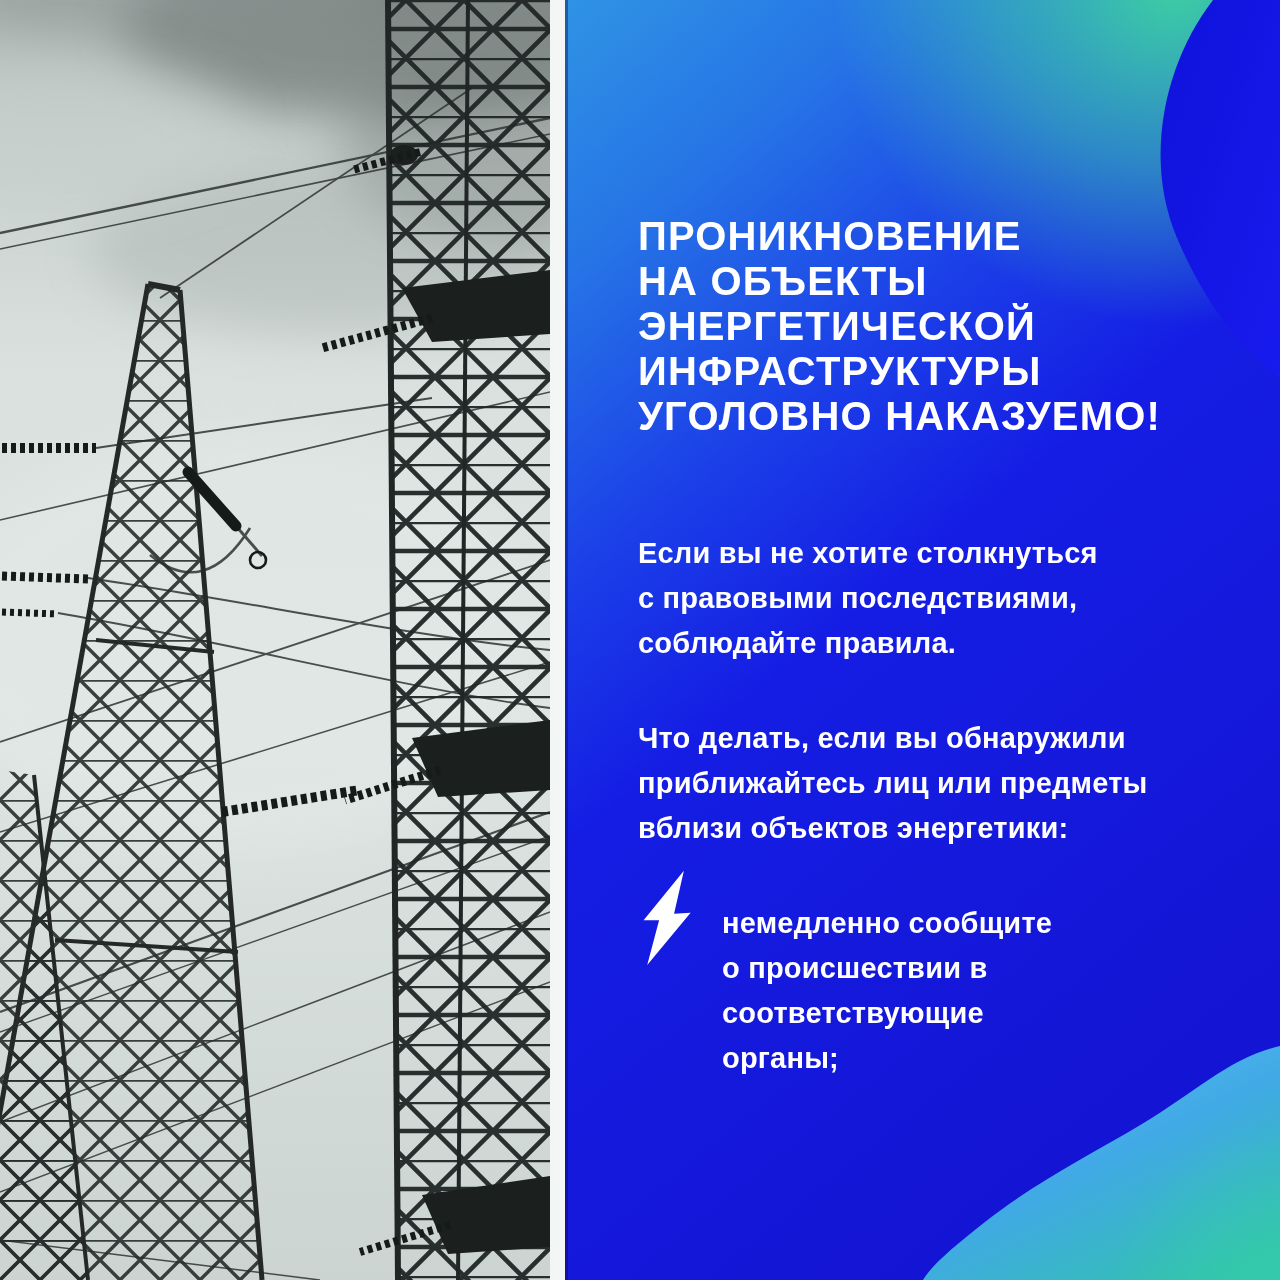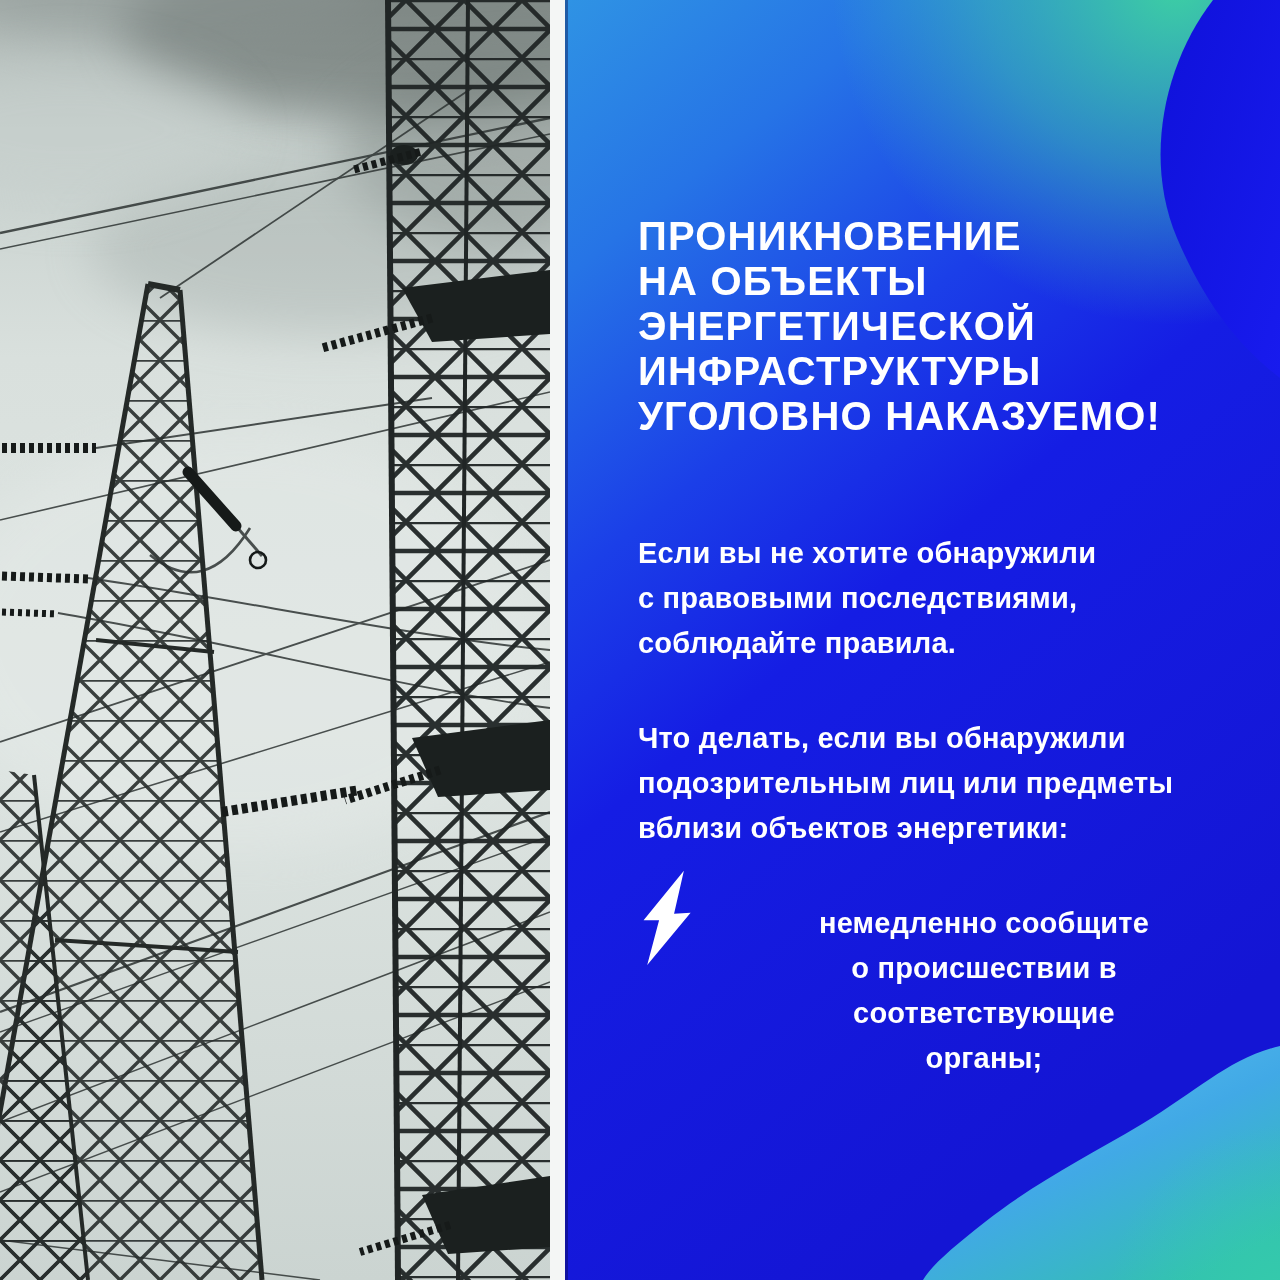--- a/index.html
+++ b/index.html
@@ -20,21 +20,21 @@
     margin:214px 0 0 0;
     font-size:40px;line-height:45px;font-weight:800;letter-spacing:1.2px;
     white-space:pre-line;text-transform:uppercase;
   }
   .poster-par{
     margin:0;font-size:29px;line-height:45px;font-weight:700;
     letter-spacing:0.2px;white-space:pre-line;
   }
   .intro{margin-top:92px;}
   .question{margin-top:8px;padding-top:42px;}
-  .bullet-list{margin-top:50px;display:flex;flex-direction:column;gap:14px;text-align:center;}
+  .bullet-list{margin-top:50px;display:flex;flex-direction:column;gap:14px;}
   .bullet-row{display:flex;align-items:flex-start;gap:26px;}
   .bolt-icon{flex:0 0 auto;width:58px;height:98px;margin-top:-32px;}
   .bullet-text{margin:0;}
 </style>
 </head>
 <body>
 
 <div class="page">
 
   <div class="photo-pane">
@@ -172,26 +172,26 @@
       <rect x="0" y="0" width="3" height="1280" fill="#0a0a46" opacity="0.4"></rect>
     </svg>
 
     <div class="panel-content">
       <h1 class="poster-title">ПРОНИКНОВЕНИЕ
 НА ОБЪЕКТЫ
 ЭНЕРГЕТИЧЕСКОЙ
 ИНФРАСТРУКТУРЫ
 УГОЛОВНО НАКАЗУЕМО!</h1>
 
-      <p class="poster-par intro">Если вы не хотите обнаружили
+      <p class="poster-par intro">Если вы не хотите столкнуться
 с правовыми последствиями,
 соблюдайте правила.</p>
 
       <p class="poster-par question">Что делать, если вы обнаружили
-подозрительным лиц или предметы
+приближайтесь лиц или предметы
 вблизи объектов энергетики:</p>
 
       <div class="bullet-list">
         <div class="bullet-row">
           <svg class="bolt-icon" viewBox="0 0 60 100">
             <polygon points="44,0 6,54 22,53 13,100 54,43 37,45" fill="#ffffff" transform="rotate(4 30 50)"></polygon>
           </svg>
           <p class="poster-par bullet-text">немедленно сообщите
 о происшествии в соответствующие
 органы;</p>

